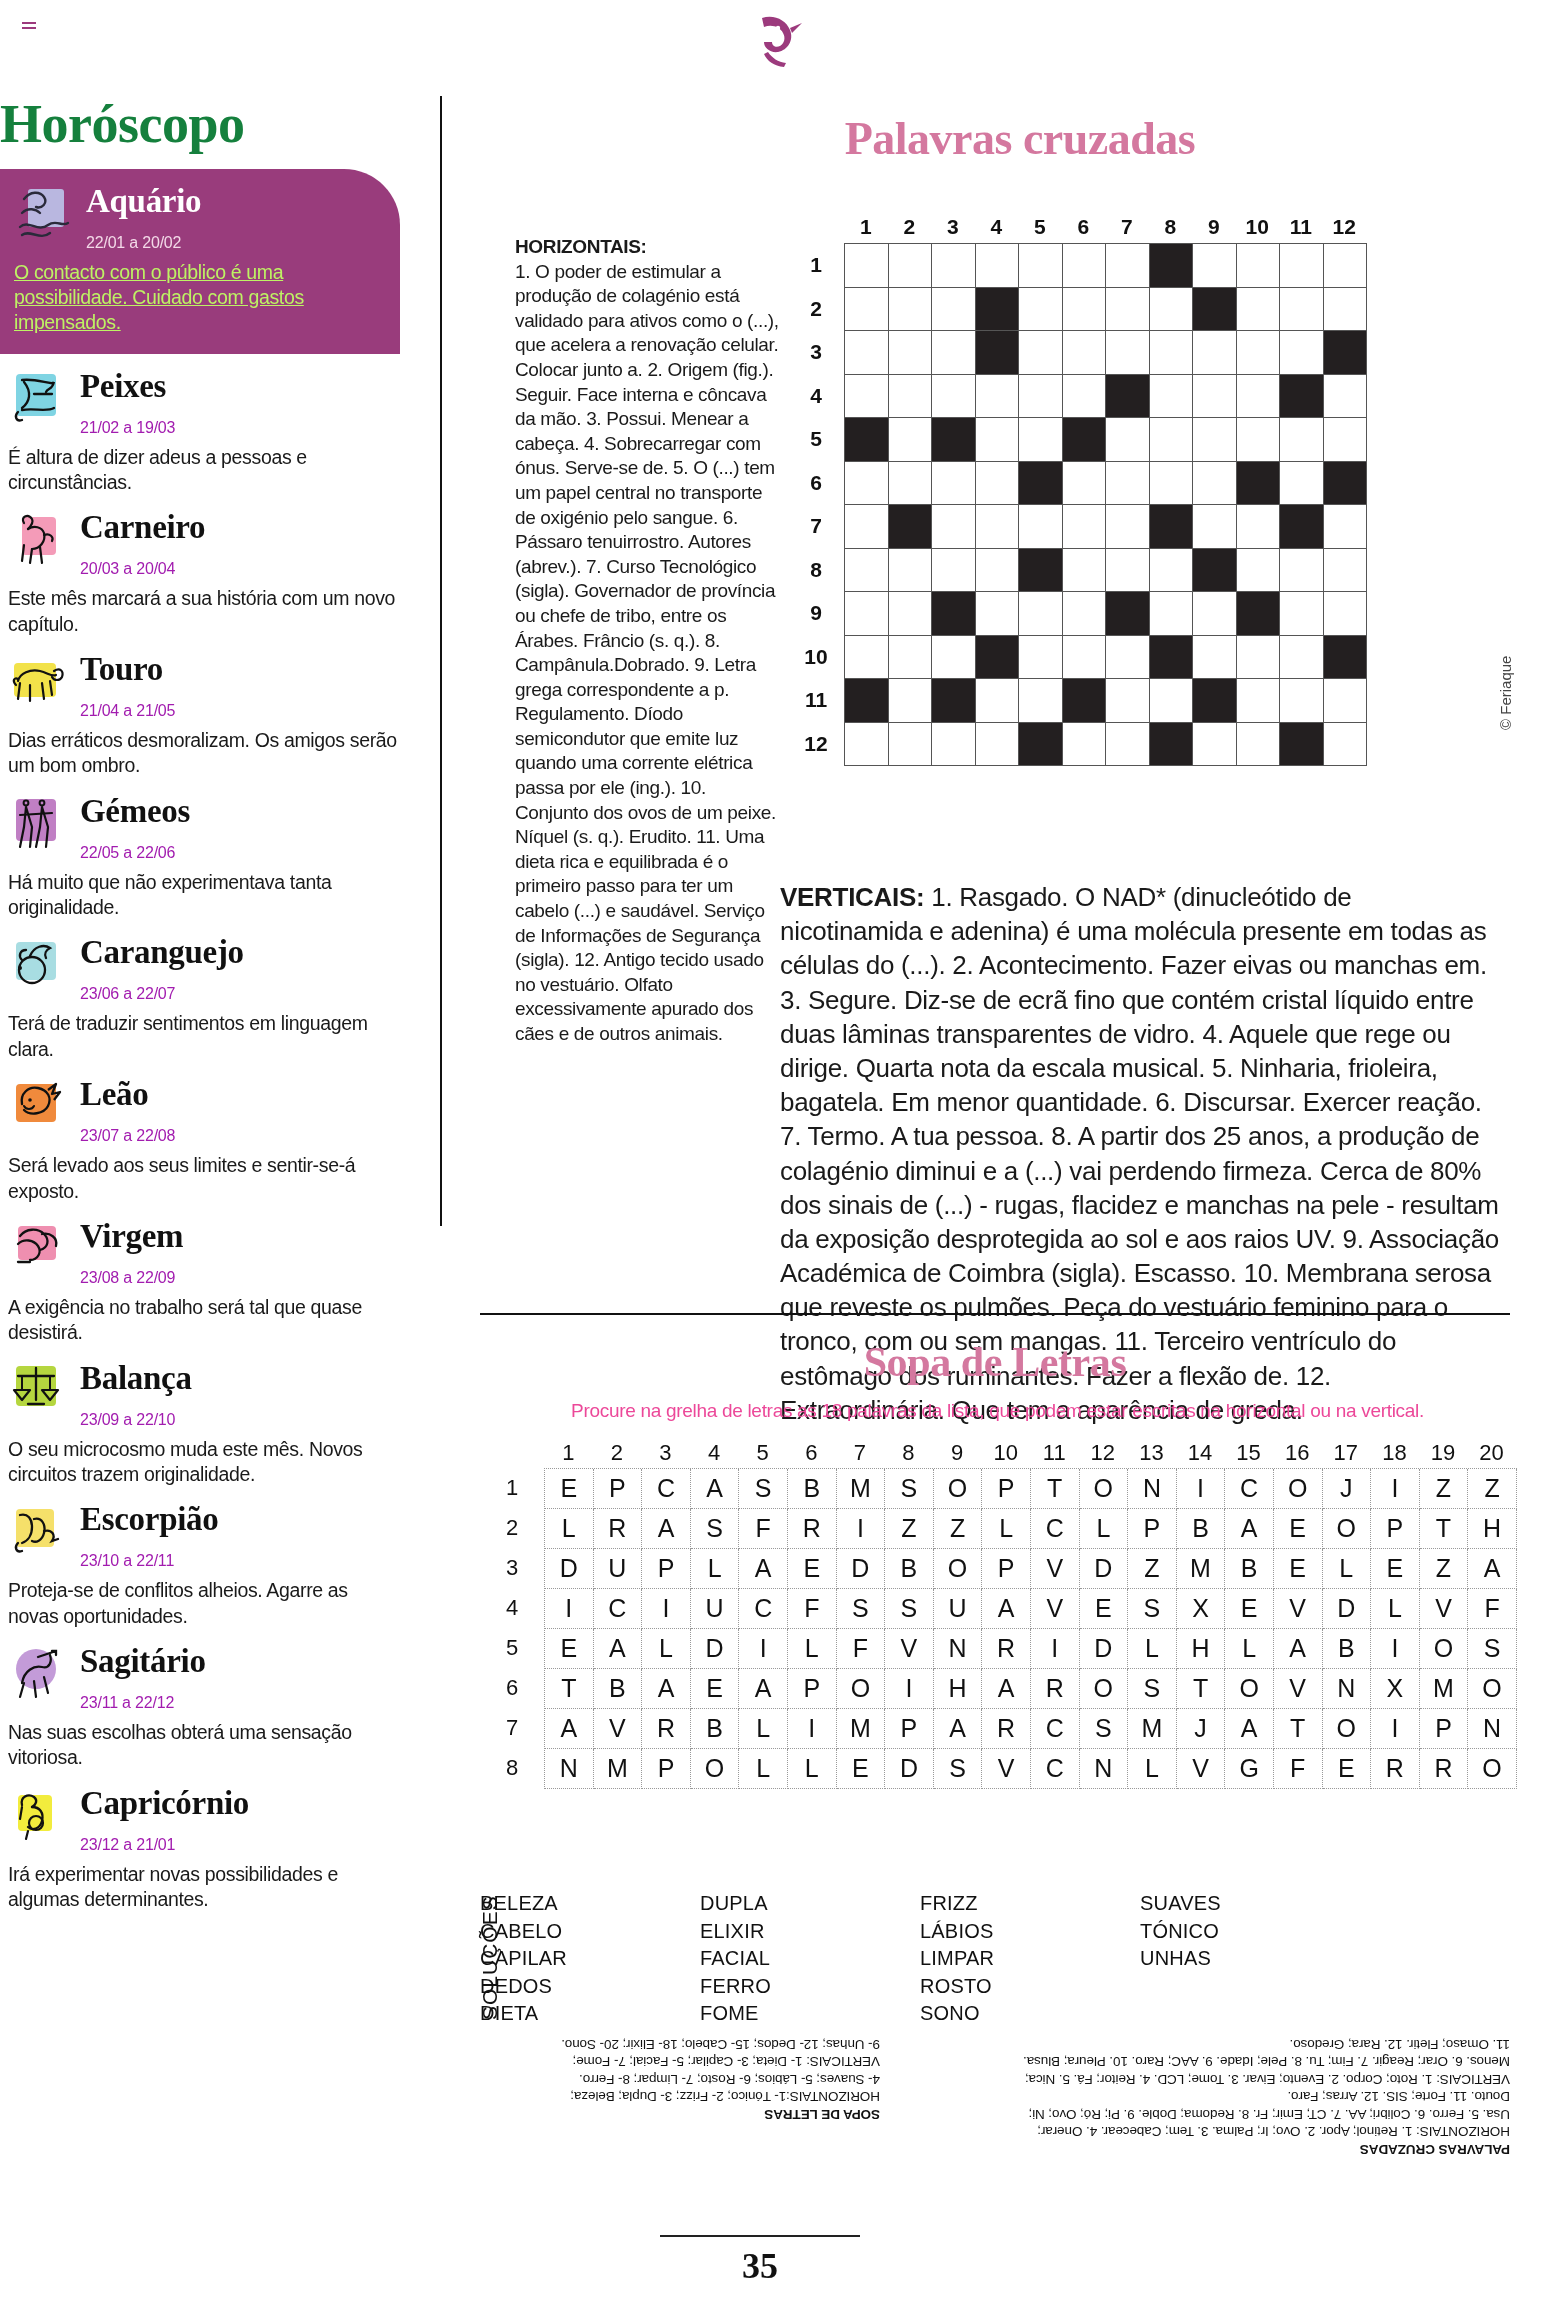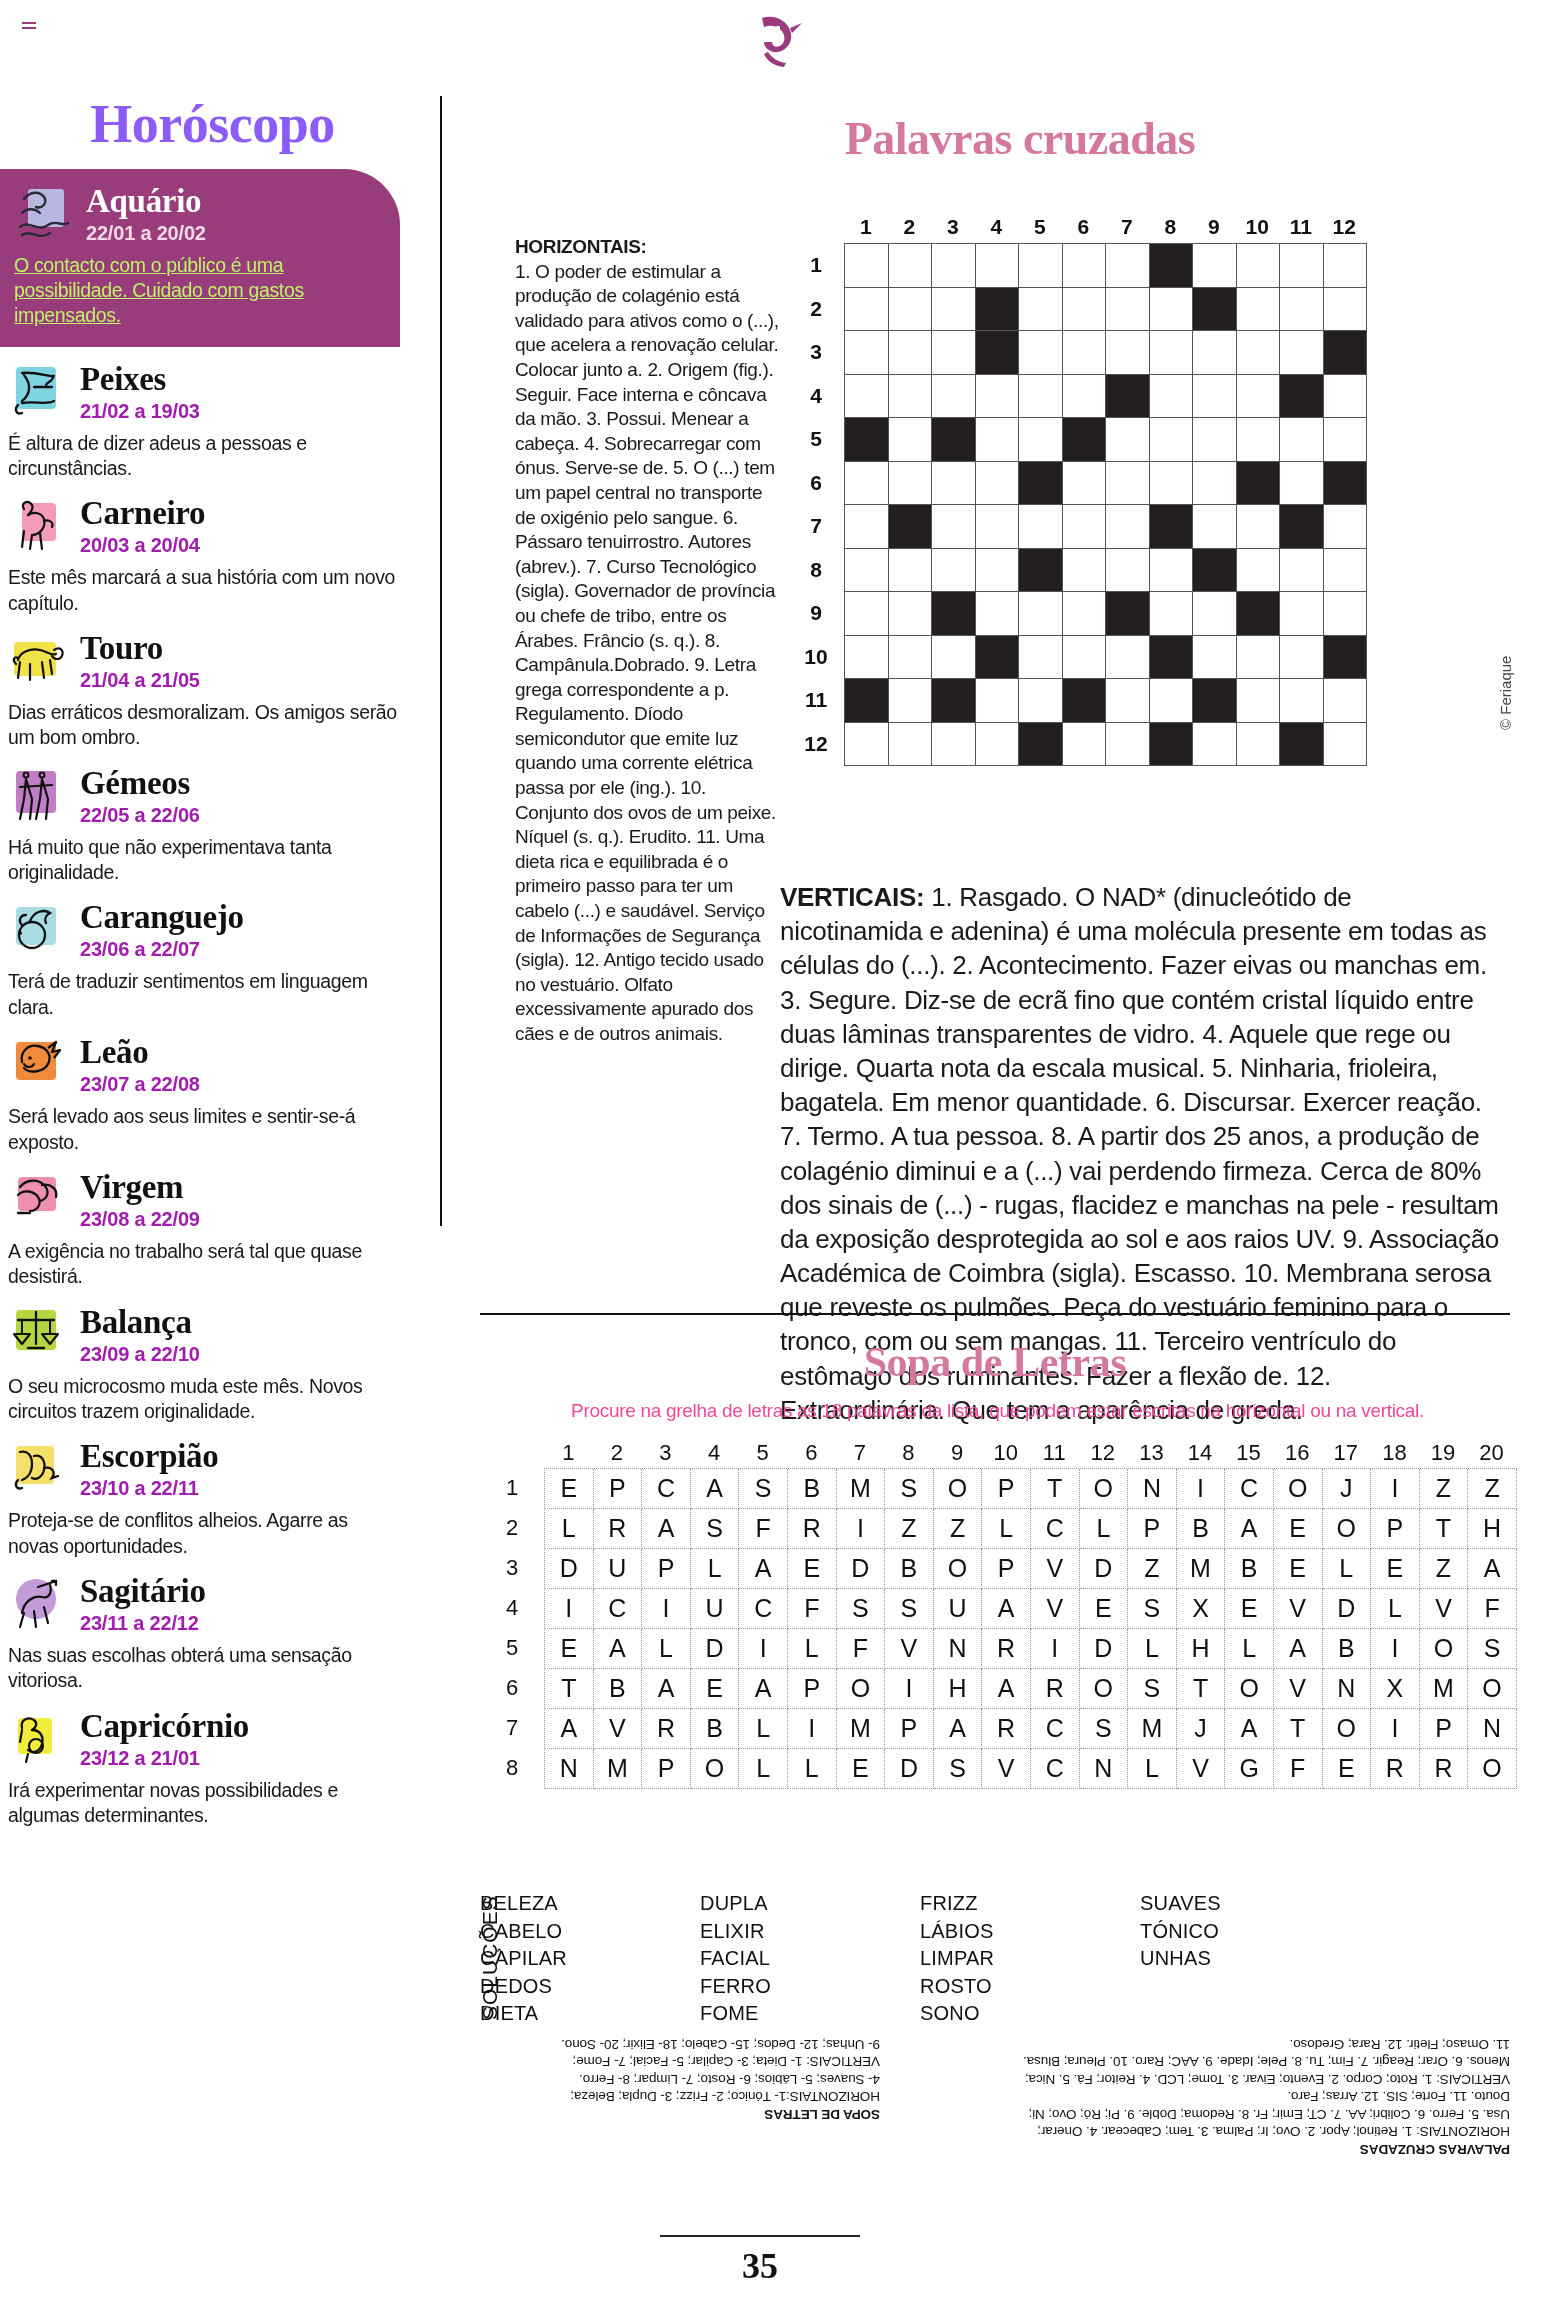--- a/index.html
+++ b/index.html
@@ -18,44 +18,43 @@
   .corner-mark i { display:block; width:14px; height:2px; background:#9c3a7d; margin-bottom:3px; }
 
   
   .horo-col {
     position:absolute; left:0; top:96px; width:425px;
   }
   .horo-title {
     font-family:"Liberation Serif", serif;
     font-weight:700;
     font-size:54px;
-    color:#8b5cf6;
+    color:#15803d;
     letter-spacing:-0.5px;
     line-height:1.05;
-    text-align:center;
   }
   .aq-card {
     margin-top:16px;
     background:#993c7c;
     border-top-right-radius:56px;
     padding:14px 18px 18px 14px;
     width:400px;
     color:#fff;
   }
   .sign-row { display:flex; align-items:flex-start; gap:10px; }
   .glyph { width:62px; height:58px; flex:0 0 62px; position:relative; }
   .sign-names { padding-top:2px; }
   .sign-name {
     font-family:"Liberation Serif", serif;
     font-weight:700;
     font-size:33px;
     line-height:1.0;
     letter-spacing:-0.3px;
   }
-  .sign-dates { font-size:20px; margin-top:4px; letter-spacing:-0.2px;font-weight:bold; }
+  .sign-dates { font-size:16px; margin-top:16px; letter-spacing:-0.2px; }
   .sign-text { font-size:19.5px; line-height:1.30; margin-top:8px; letter-spacing:-0.35px; }
   .aq-card .sign-name { color:#fff; }
   .aq-card .sign-dates { color:#f3d9e8; }
   .aq-card .sign-text { color:#bef264;text-decoration:underline; }
 
   .horo-item { padding:14px 12px 0 8px; width:410px; }
   .horo-item .sign-name { color:#111; }
   .horo-item .sign-dates { color:#a21caf; }
   .horo-item .sign-text { color:#1a1a1a; }
 

